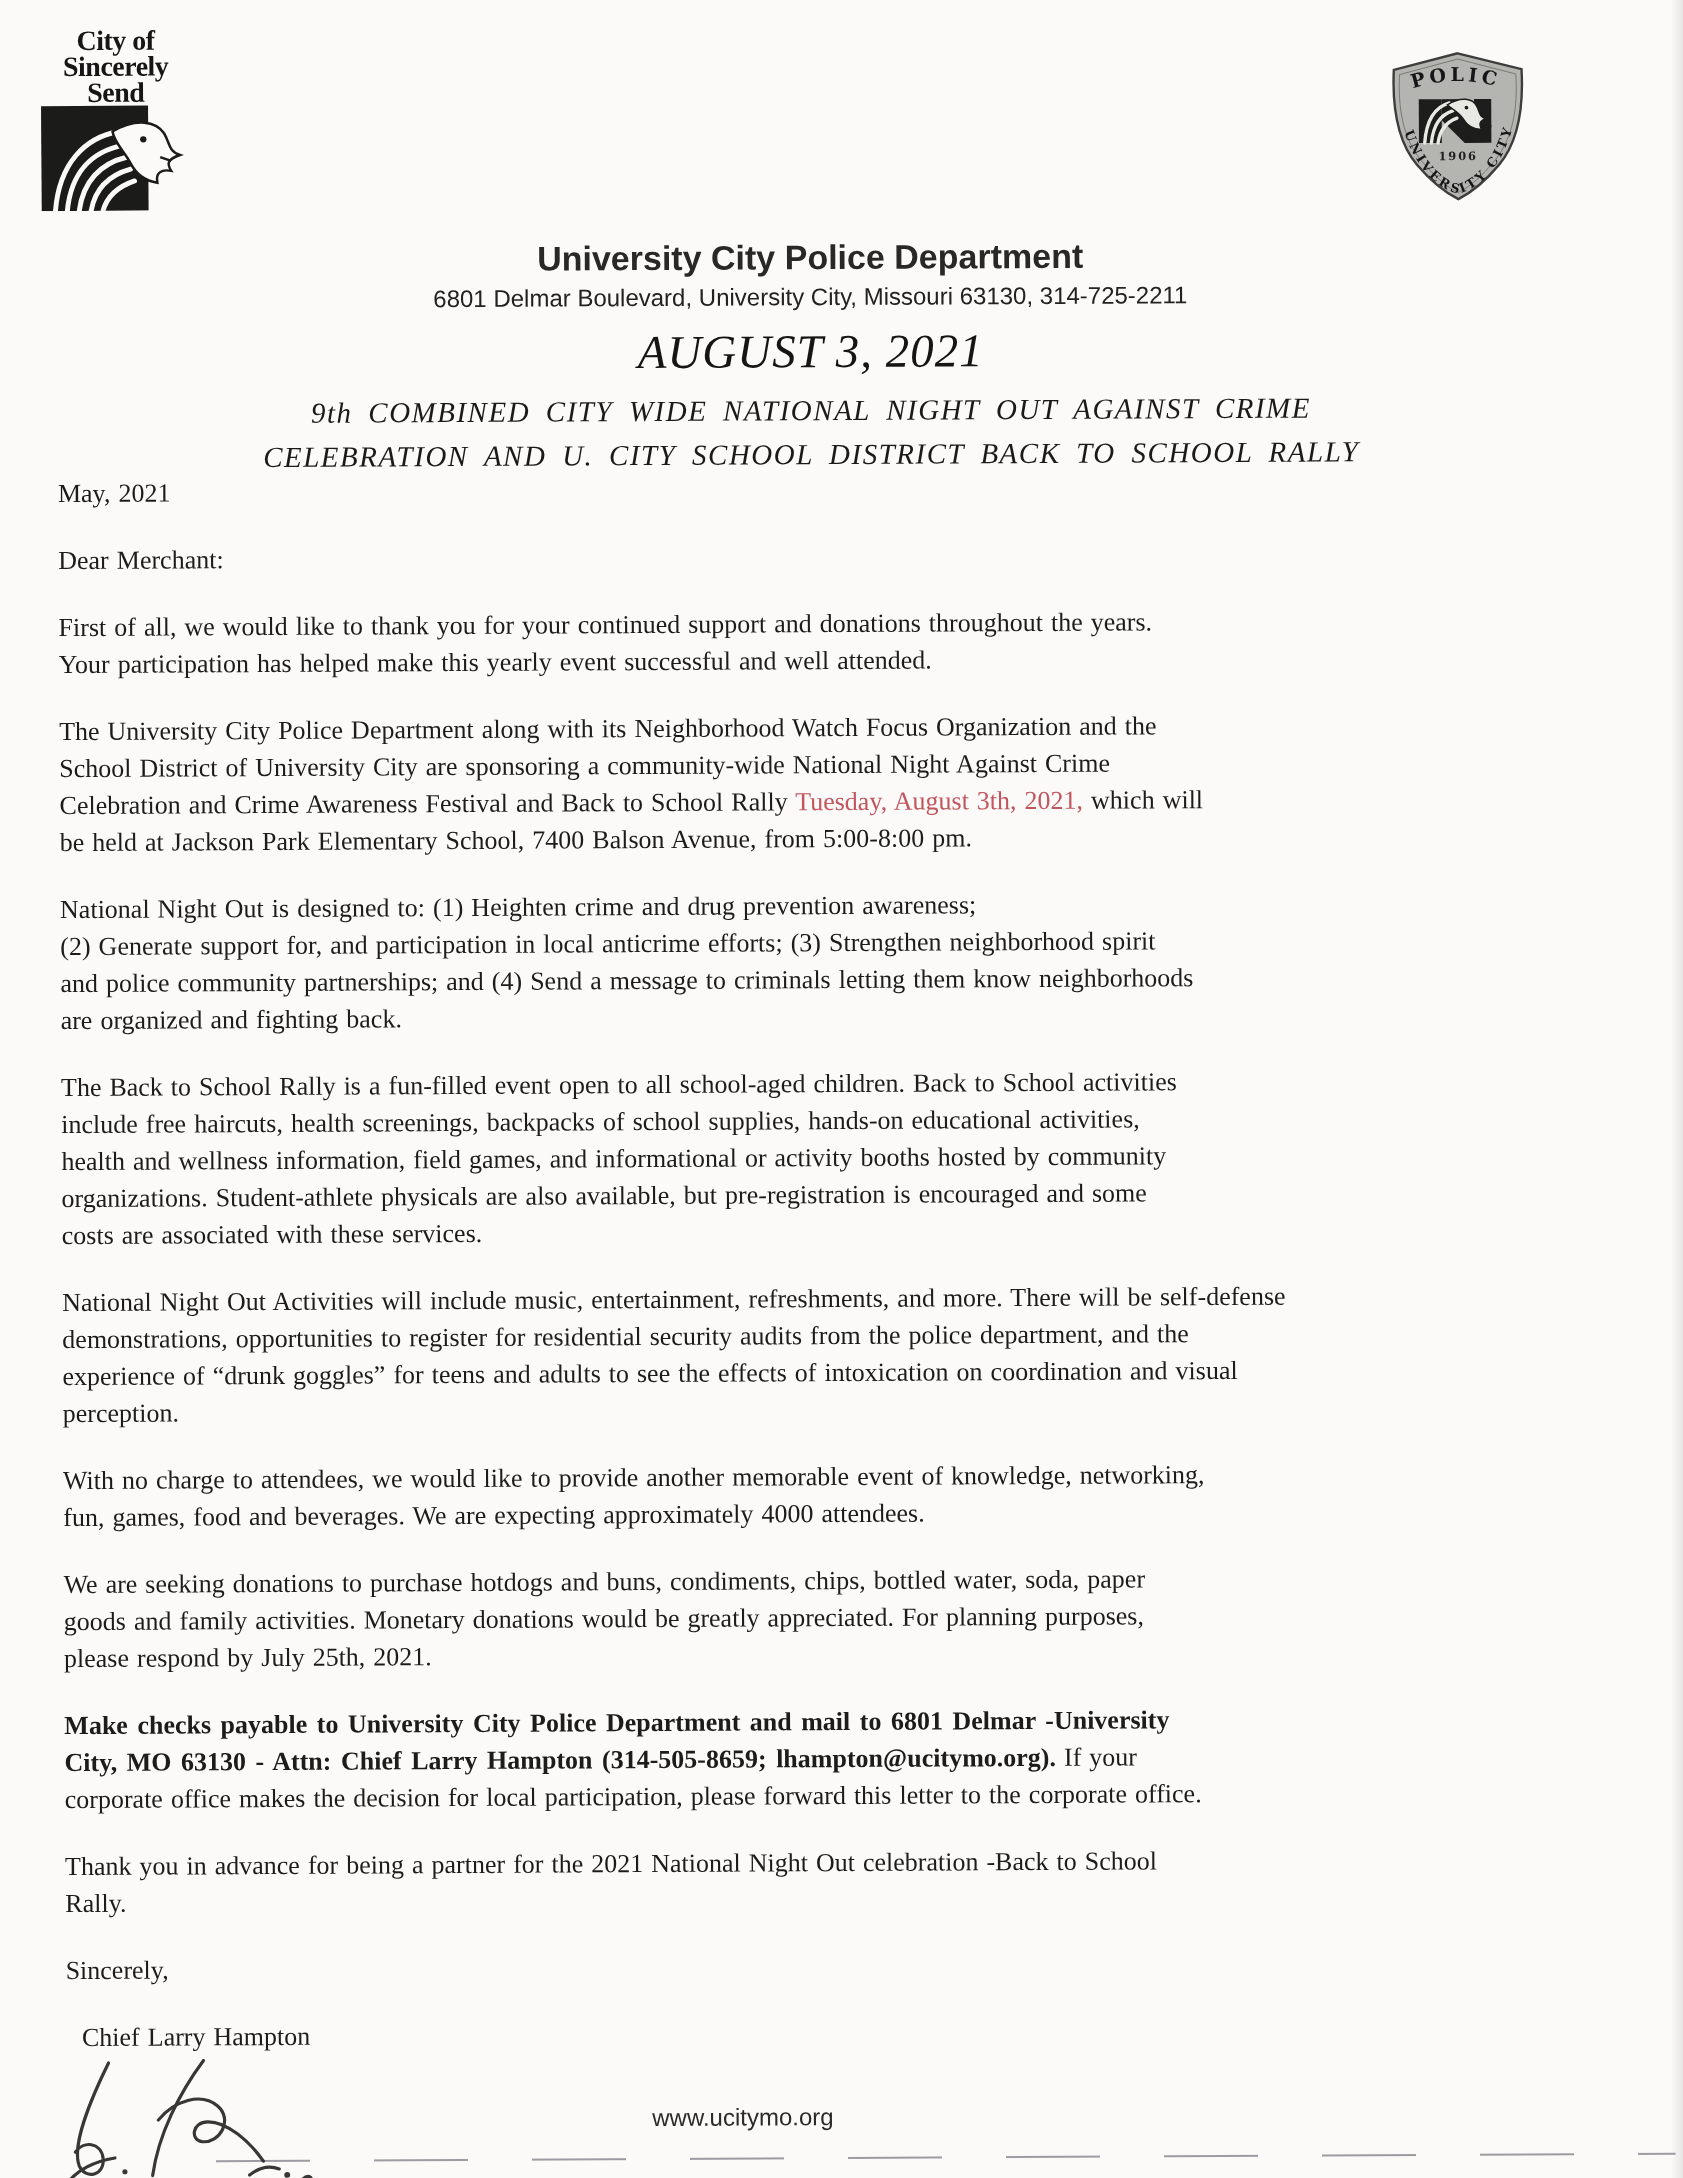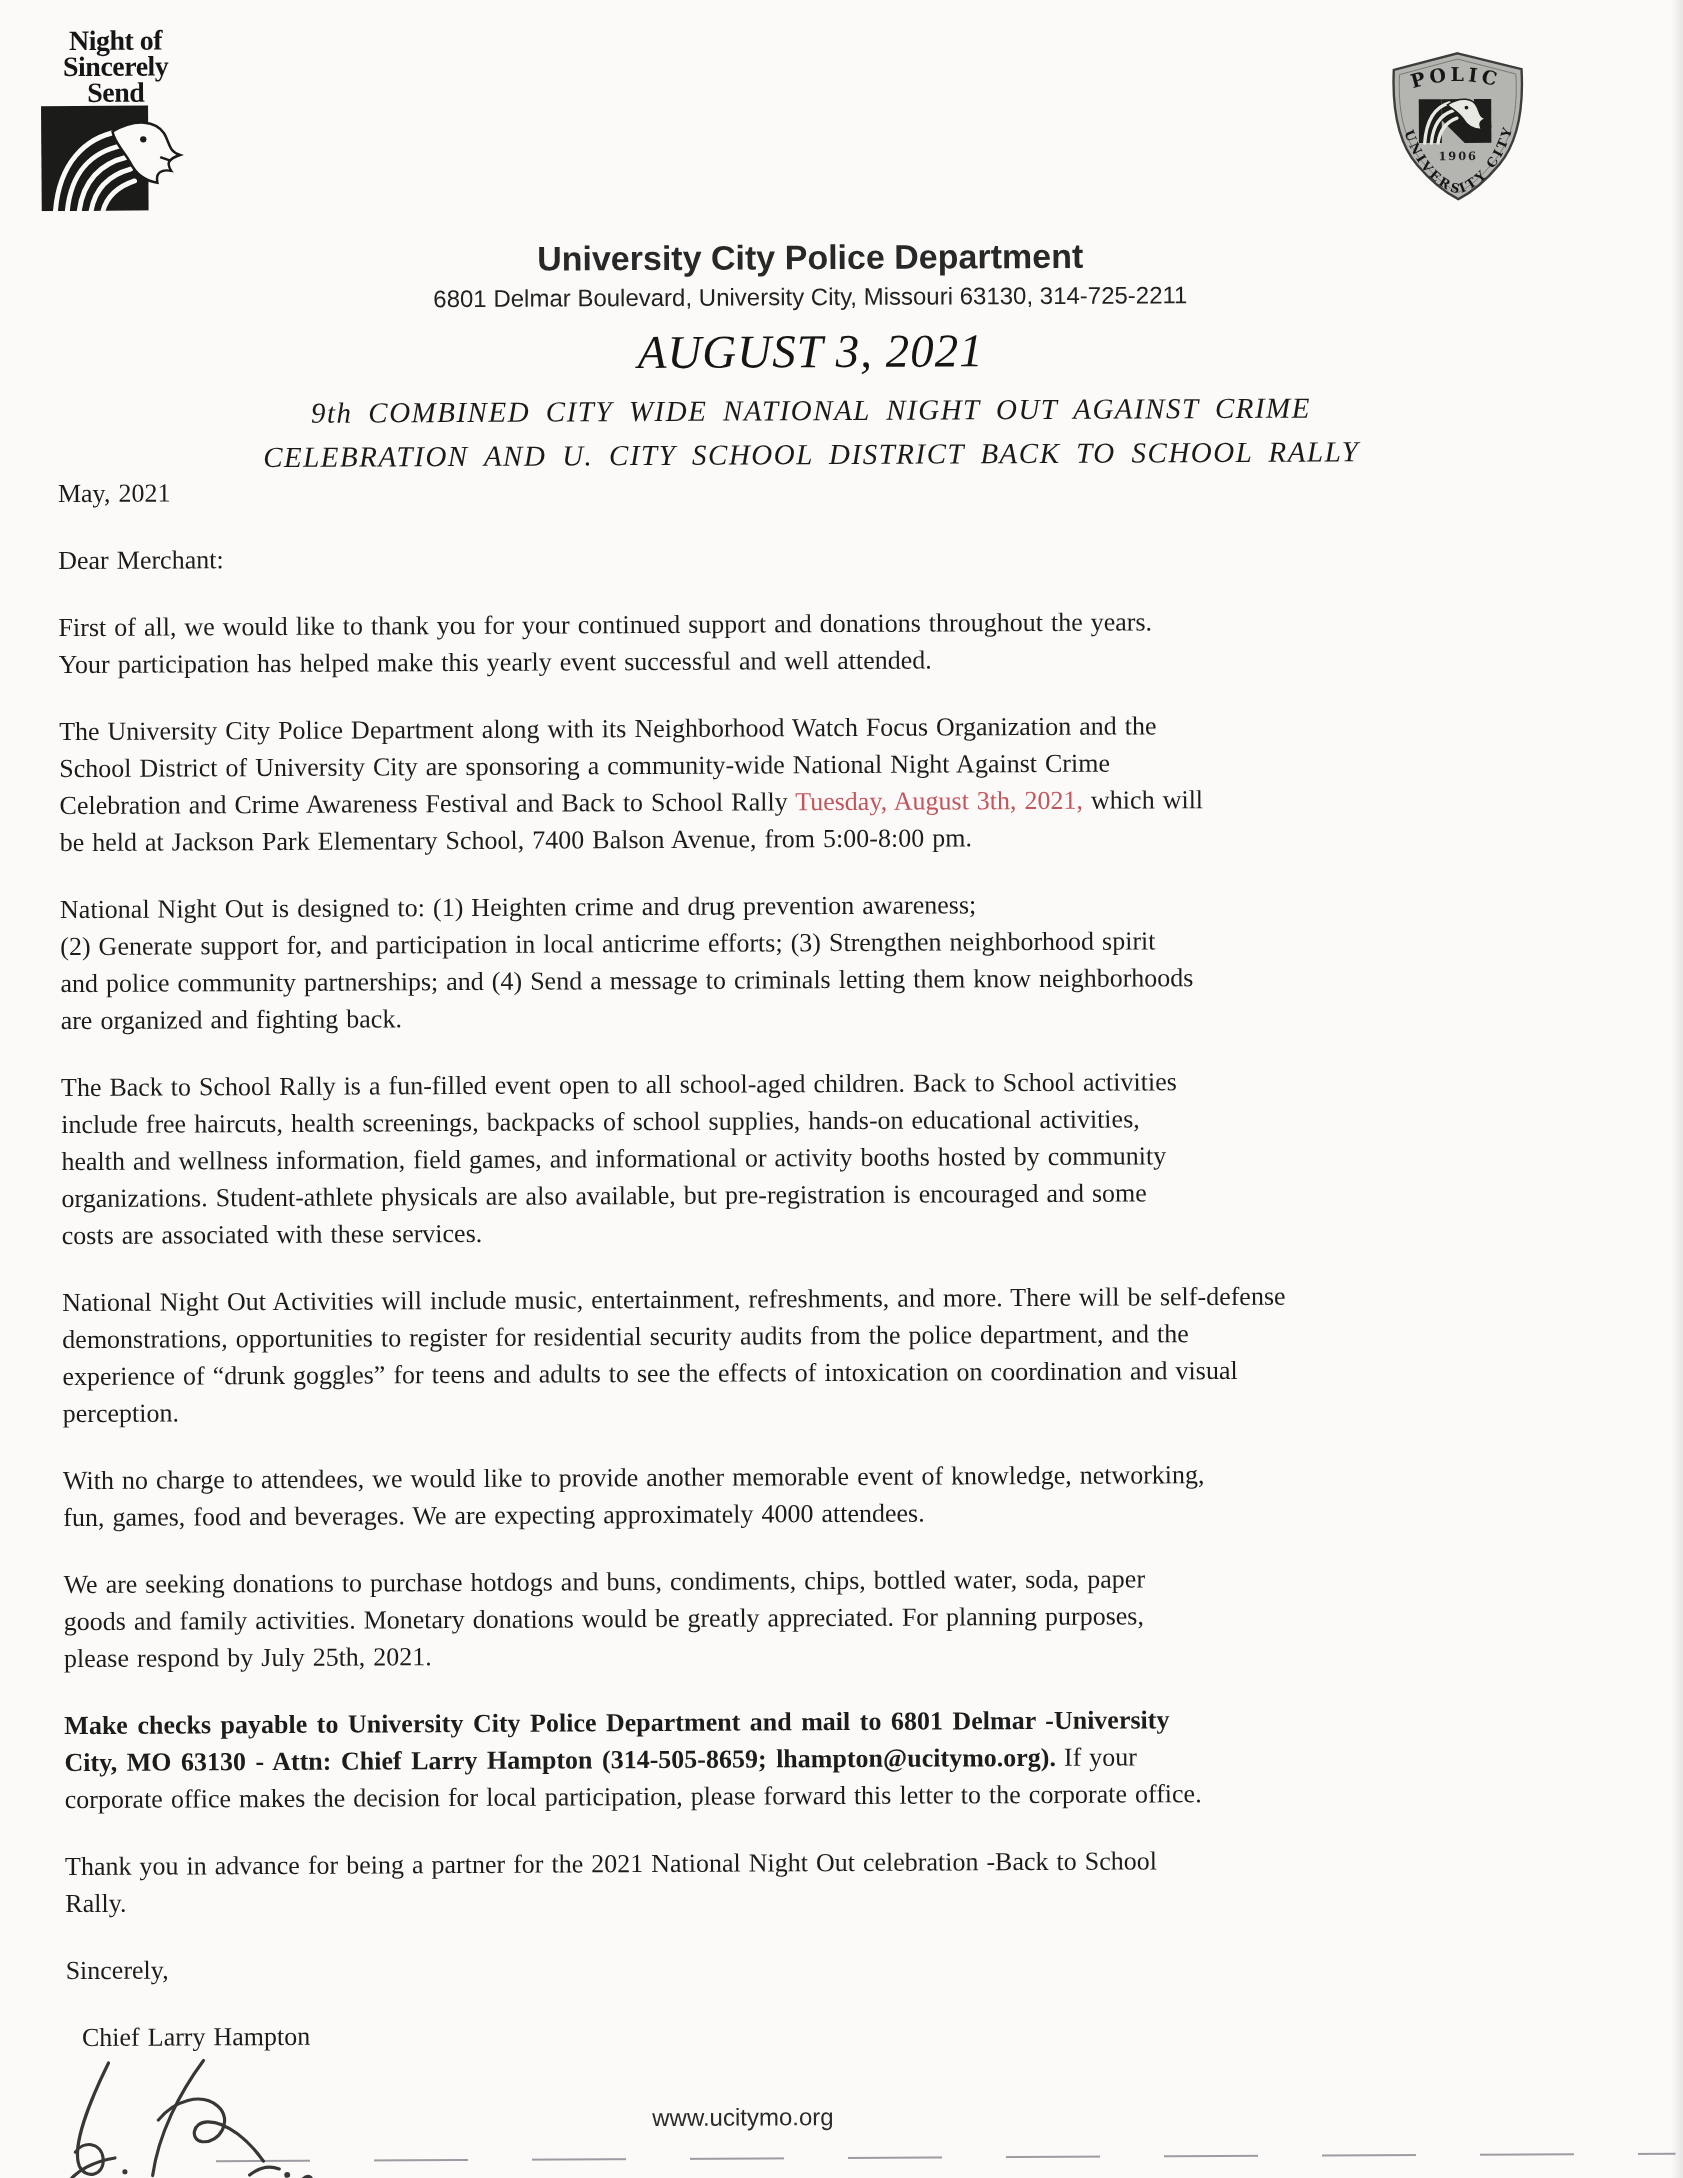--- a/index.html
+++ b/index.html
@@ -45,21 +45,21 @@
     background:repeating-linear-gradient(90deg,rgba(40,40,55,.45) 0 94px,transparent 94px 158px);}
 </style>
 </head>
 <body>
 
 <div class="page">
   <div class="tilt">
 
     <div class="city-logo">
       <div class="logo-text">
-        <div>Night of</div>
+        <div>City of</div>
         <div>Sincerely</div>
         <div>Send</div>
       </div>
       <svg class="lion-square" width="149" height="109" viewBox="0 0 150 110">
         <rect x="0" y="4" width="108" height="106" fill="#1b1b19"></rect>
         <g stroke="#fbfaf8" stroke-width="5" fill="none" stroke-linecap="round">
           <path d="M14,110 C18,62 44,36 78,30"></path>
           <path d="M26,110 C30,70 52,50 82,44"></path>
           <path d="M38,110 C42,80 60,62 86,56"></path>
           <path d="M50,110 C54,88 68,74 90,68"></path>

